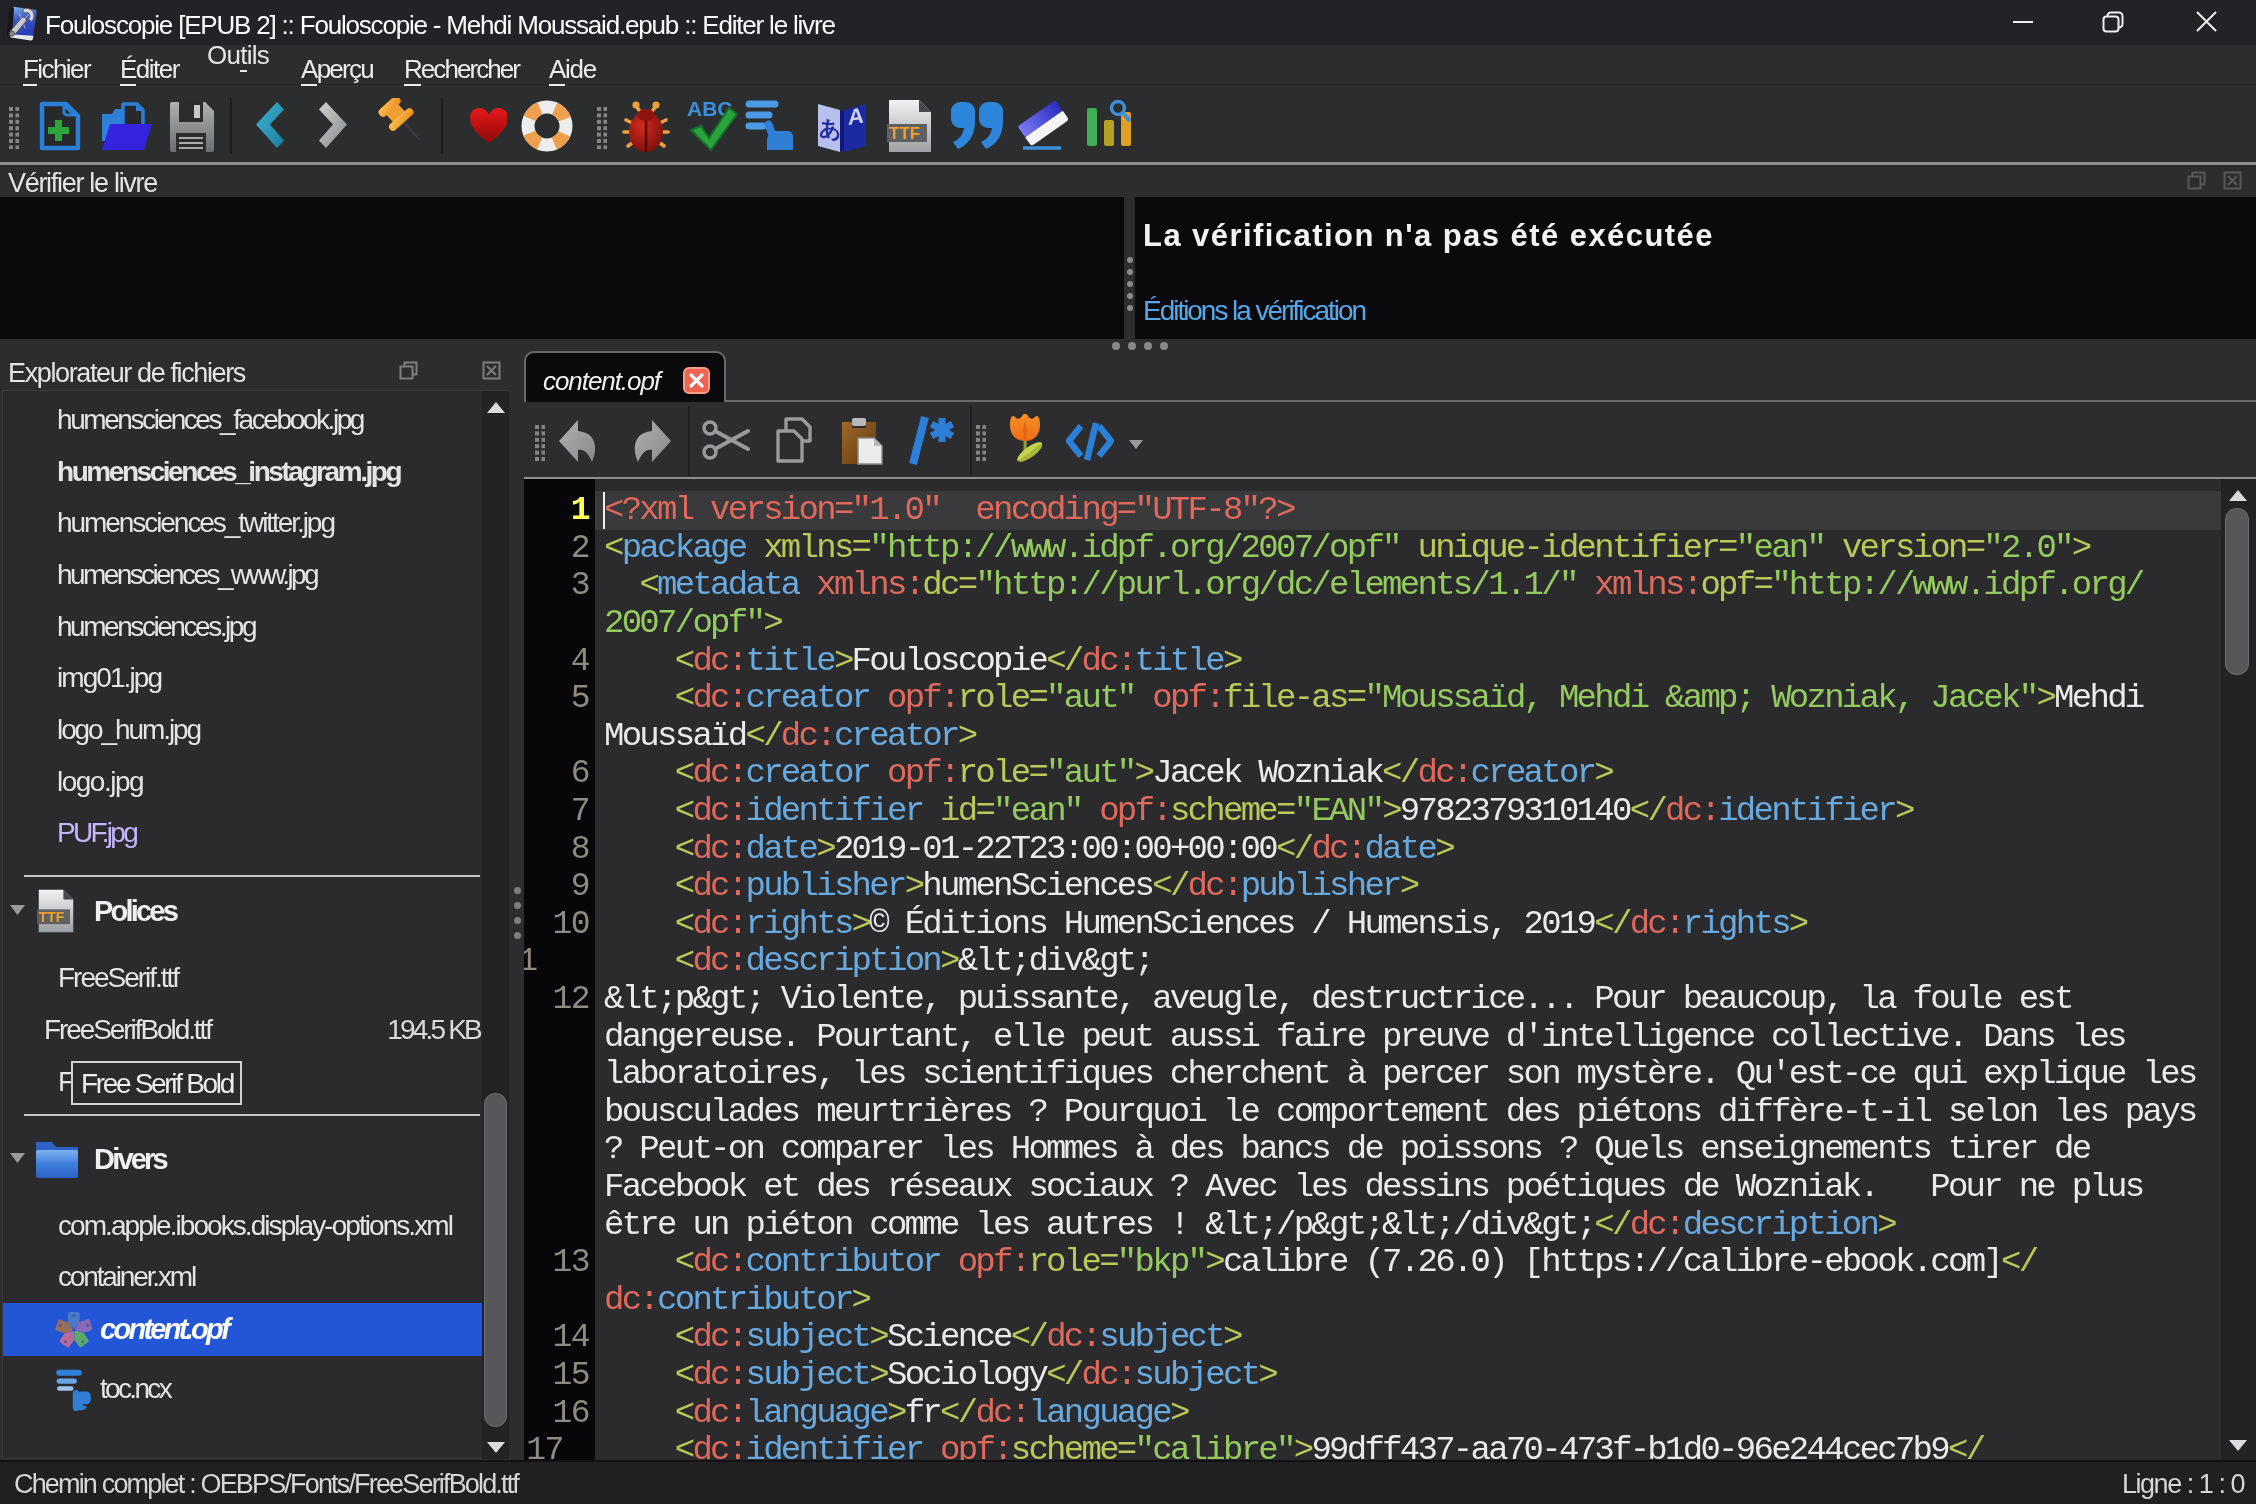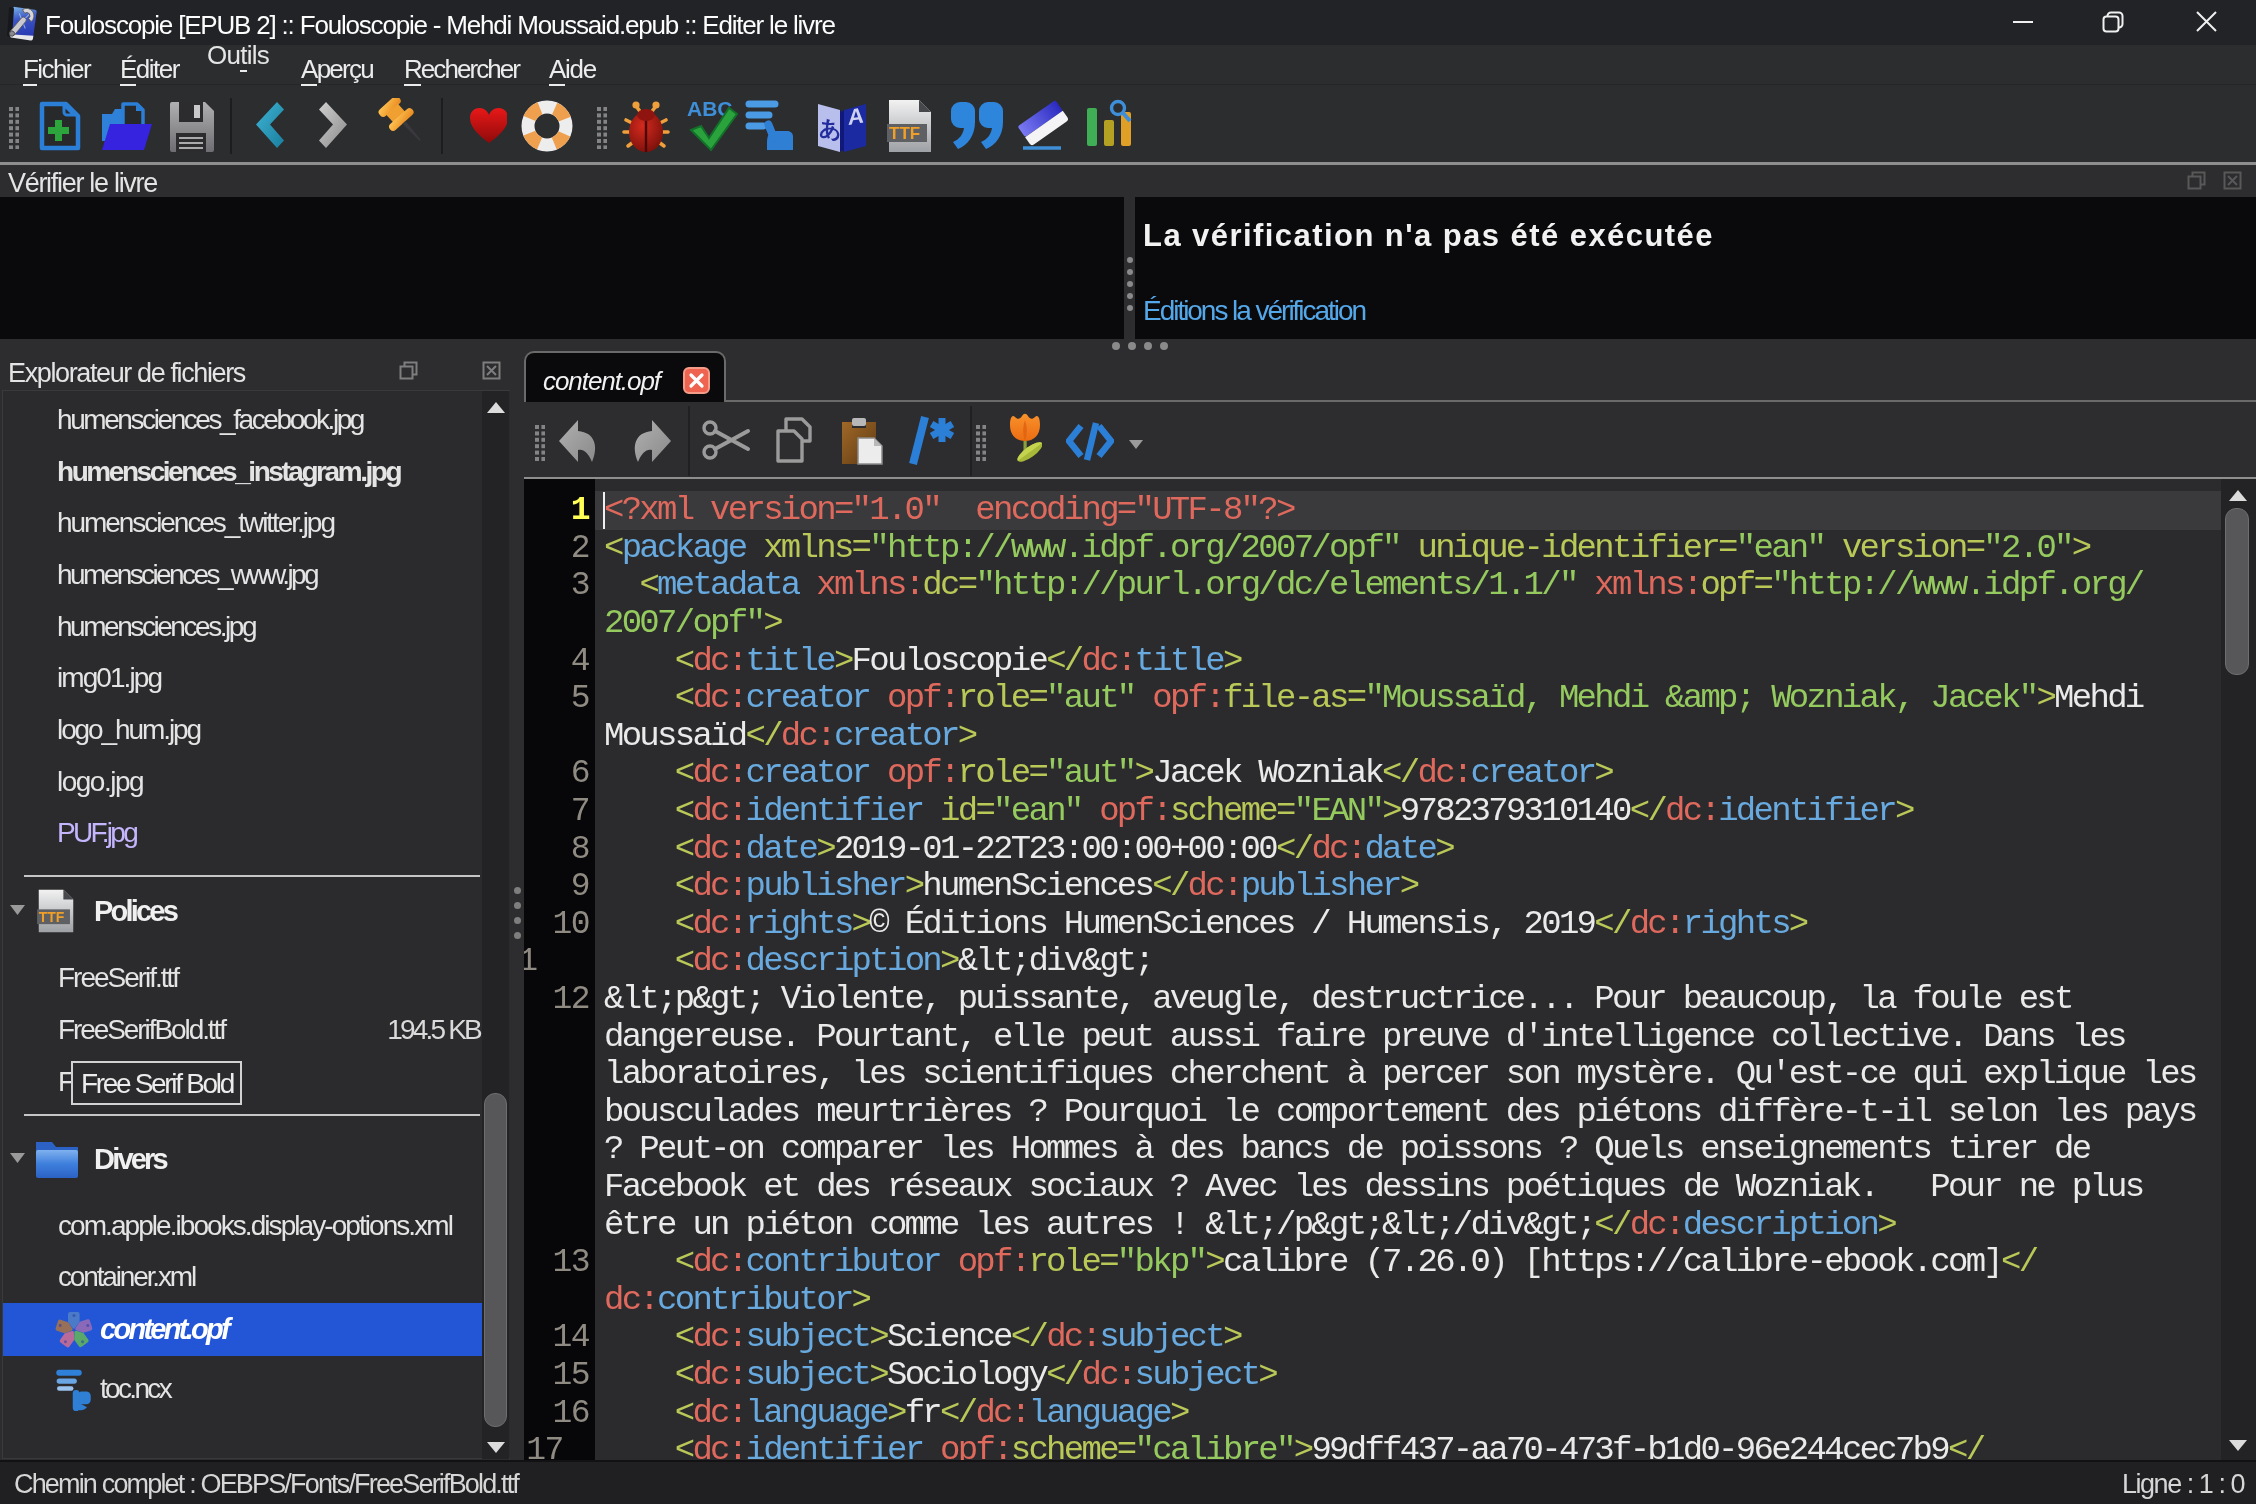--- a/index.html
+++ b/index.html
@@ -288,21 +288,21 @@
         <stop offset="1" stop-color="#9da0a4"></stop>
       </linearGradient>
     </defs>
 <path d="M4 2 h30 l12 12 v40 h-42 z" fill="url(#ttfg2)"></path>
 <path d="M34 2 l12 12 h-12 z" fill="#46484c"></path>
 <rect x="2" y="26" width="40" height="18" fill="#5e6064"></rect>
 <text x="4" y="41" font-family="Liberation Sans,sans-serif" font-size="17" font-weight="bold" fill="#f0a028">TTF</text>
   </svg>
 <div class="abs" id="sec1" style="left:94px;top:895px;font-size:29px;color:#f0f0f0;font-weight:bold;font-style:normal;letter-spacing:-2.80px;white-space:pre;">Polices</div>
 <div class="abs" id="fs1" style="left:58px;top:962px;font-size:28px;color:#e4e4e4;font-weight:normal;font-style:normal;letter-spacing:-2.02px;white-space:pre;">FreeSerif.ttf</div>
-<div class="abs" id="fs2" style="left:58px;top:1014px;font-size:28px;color:#e4e4e4;font-weight:normal;font-style:normal;letter-spacing:-2.08px;white-space:pre;">FreeSerifBold.ttf</div>
+<div class="abs" id="fs2" style="left:44px;top:1014px;font-size:28px;color:#e4e4e4;font-weight:normal;font-style:normal;letter-spacing:-2.08px;white-space:pre;">FreeSerifBold.ttf</div>
 <div class="abs" id="kb" style="left:280px;top:1014px;font-size:28px;color:#dadada;font-weight:normal;font-style:normal;letter-spacing:-2.80px;white-space:pre;width:200px;text-align:right;">194.5 KB</div>
 <div class="abs" id="fs3" style="left:58px;top:1066px;font-size:28px;color:#e4e4e4;font-weight:normal;font-style:normal;letter-spacing:0.00px;white-space:pre;">F</div>
 <div class="abs" style="left:71px;top:1061px;width:171px;height:44px;background:#2b2b2d;border:2px solid #d2d2d2"></div>
 <div class="abs" id="tip" style="left:81px;top:1068px;font-size:28px;color:#ececec;font-weight:normal;font-style:normal;letter-spacing:-2.32px;white-space:pre;">Free Serif Bold</div>
 <div class="abs" style="left:24px;top:1114px;width:456px;height:2px;background:#c6c6c6"></div>
 <svg class="abs" style="left:9px;top:1151px" width="17" height="14" viewBox="0 0 17 14">
     <path d="M1 2 h15 l-7.5 10z" fill="#9a9a9a"></path>
   </svg>
 <svg class="abs" style="left:34px;top:1138px" width="46" height="42" viewBox="0 0 46 42">
 <defs>

